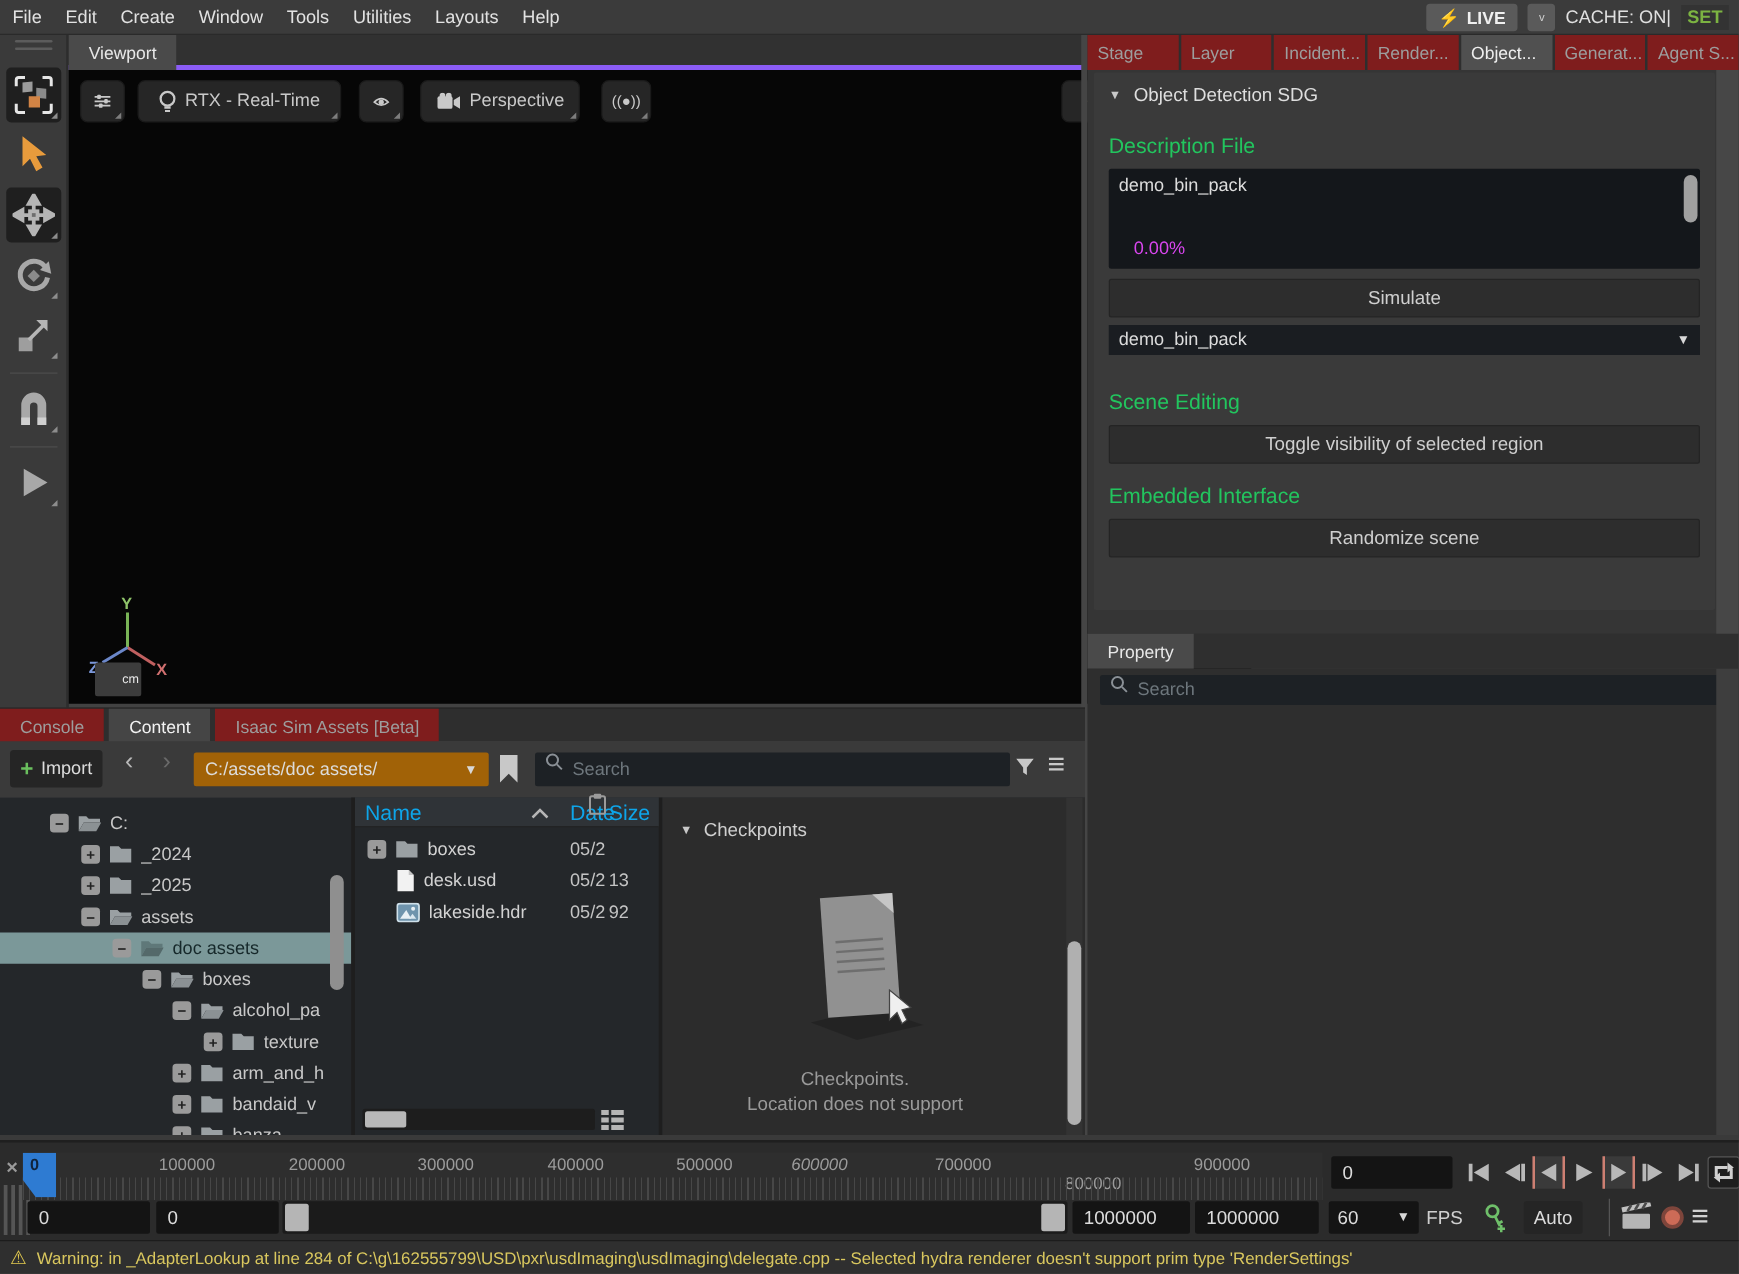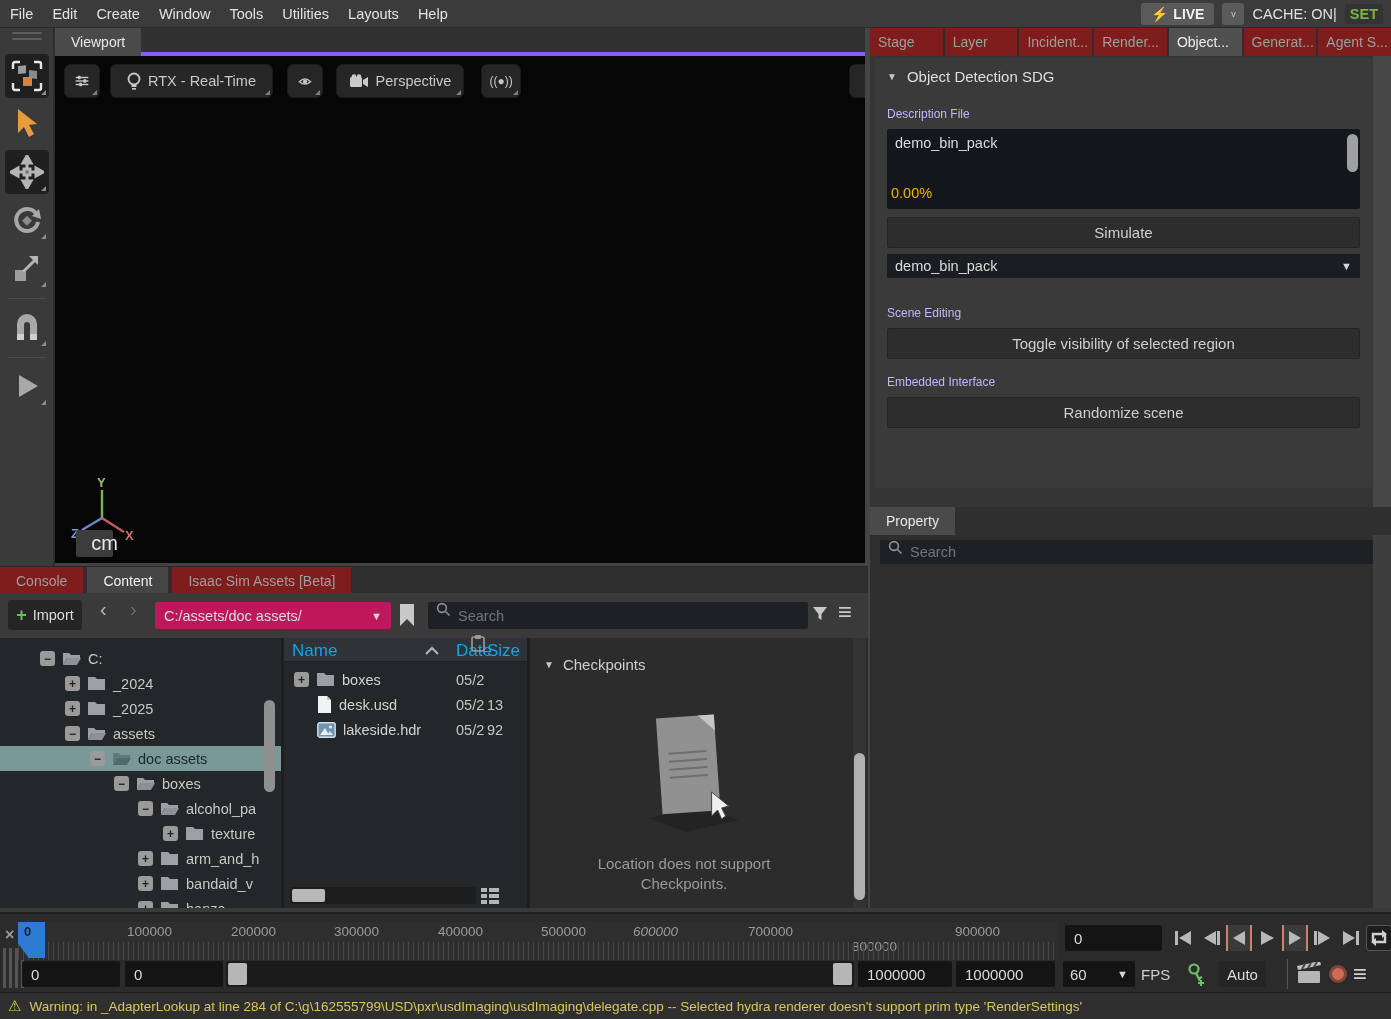--- a/index.html
+++ b/index.html
@@ -23,55 +23,55 @@
   .tool.dd::after { content:""; position:absolute; right:3px; bottom:3px; border-left:5px solid transparent; border-bottom:5px solid #8d8d8d; }
   .lt-sep { width:38px; height:1px; background:#4c4c4c; margin:8px auto; }
 
   
   #vp-tabbar { left:55px; top:28px; width:813px; height:28px; background:#313131; display:flex; border-bottom:4px solid #8b5cf6; }
   .tab { height:28px; padding:0 16px; display:flex; align-items:center; font-size:14px; color:#9d9d9d; background:#7f1d1d; margin-right:2px; }
   .tab.active { background:#4a4a4a; color:#e8e8e8; }
   #viewport { left:55px; top:56px; width:946px; height:507px; background:#060606; }
   .vp-btn { position:absolute; top:8px; height:34px; background:#262626; border:1px solid #1a1a1a; border-radius:6px; display:flex; align-items:center; justify-content:center; gap:7px; color:#c9c9c9; font-size:14.5px; padding:0 10px; }
   .vp-btn::after { content:""; position:absolute; right:2px; bottom:2px; border-left:5px solid transparent; border-bottom:5px solid #7d7d7d; }
-  #cm-badge { left:76px; top:530px; width:37px; height:27px; background:#3c3c3c; border-radius:2px; color:#e8e8e8; font-size:20px; display:flex; align-items:center; justify-content:center;padding-left:20px; }
+  #cm-badge { left:76px; top:530px; width:37px; height:27px; background:#3c3c3c; border-radius:2px; color:#e8e8e8; font-size:10px; display:flex; align-items:center; justify-content:center;padding-left:20px; }
 
   
   #right-tabs { left:870px; top:28px; width:521px; height:28px; display:flex; background:#2e2e2e; gap:2px; }
   #right-tabs .tab { flex:1; padding:0 8px; margin:0; white-space:nowrap; overflow:hidden; }
   #right-tabs .tab.active { background:#505050; color:#eee; }
   #right-body { left:870px; top:56px; width:521px; height:452px; background:#353535; }
   #right-gutter1 { left:1373px; top:56px; width:18px; height:452px; background:#474747; }
   .sdg-panel { position:absolute; left:5px; top:2px; width:497px; height:430px; background:#3a3a3a; border-radius:2px; padding:10px 12px 0 12px; }
   .sdg-header { color:#dedede; font-size:15px; display:flex; align-items:center; gap:10px; }
   .tri-down { font-size:10px; color:#c8c8c8; }
-  .sdg-label { color:#c4b5fd; font-size:12px; margin-top:22px; }
+  .sdg-label { color:#22c55e; font-size:17px; margin-top:22px; }
   .sdg-textarea { position:relative; margin-top:8px; height:80px; background:#14171b; border-radius:2px; padding:6px 8px; font-size:14.5px; color:#dcdcdc; }
-  .sdg-progress { position:absolute; left:4px; bottom:8px; color:#eab308; font-size:14.5px;text-align:right; }
+  .sdg-progress { position:absolute; left:20px; bottom:8px; color:#d946ef; font-size:14.5px;text-align:right; }
   .vscroll-thumb { position:absolute; right:2px; top:5px; width:11px; height:38px; background:#a0a0a0; border-radius:6px; }
   .panel-btn { margin-top:8px; height:31px; background:#2d2d2d; border:1px solid #242424; border-radius:2px; color:#cfcfcf; font-size:15px; display:flex; align-items:center; justify-content:center; width:100%; }
   .sdg-select { margin-top:6px; height:24px; background:#1a1d21; display:flex; align-items:center; color:#dcdcdc; font-size:14.5px; padding:0 8px; justify-content:space-between; }
   .select-arrow { color:#d8d8d8; font-size:11px; }
 
   #property-tabbar { left:870px; top:507px; width:521px; height:28px; background:#2f2f2f; display:flex; }
   #property-body { left:870px; top:535px; width:521px; height:375px; background:#2e2e2e; }
   #right-gutter2 { left:1373px; top:535px; width:18px; height:375px; background:#3e3e3e; }
   .search-box { display:flex; gap:7px; background:#1d2125; border-radius:2px; height:24px; padding:0 8px; }
   .search-box input { flex:1; background:transparent; border:none; outline:none; color:#d8d8d8; font-size:14.5px; font-family:"Liberation Sans",sans-serif; }
   .search-box input::placeholder { color:#6d767c; }
 
   
   #content-tabs { left:0; top:566px; width:868px; height:27px; background:#2e2e2e; display:flex; gap:2px; border-top:1px solid #262626; }
   #content-tabs .tab.active { background:#454545; color:#f2f2f2; }
   #content-toolbar { left:0; top:593px; width:868px; height:45px; background:#3a3a3a; }
   .import-btn { position:absolute; left:8px; top:7px; width:74px; height:30px; background:#252525; border-radius:3px; display:flex; align-items:center; justify-content:center; gap:6px; color:#dcdcdc; font-size:14.5px; }
   .import-plus { color:#6abf5e; font-size:18px; font-weight:bold; }
   .nav-chev { position:absolute; top:5px; font-size:20px; color:#b9b9b9; }
   .nav-chev.disabled { color:#6a6a6a; }
-  .path-select { position:absolute; left:155px; top:9px; width:236px; height:27px; background:#be185d; border-radius:2px; display:flex; align-items:center; justify-content:space-between; padding:0 9px; color:#dcdcdc; font-size:14.5px; }
+  .path-select { position:absolute; left:155px; top:9px; width:236px; height:27px; background:#a16207; border-radius:2px; display:flex; align-items:center; justify-content:space-between; padding:0 9px; color:#dcdcdc; font-size:14.5px; }
   #ct-search { position:absolute; left:428px; top:9px; width:380px; height:27px; }
   .tb-icon { position:absolute; top:11px; }
 
   #content-body { left:0; top:638px; width:868px; height:272px; background:#24272a; display:flex; }
   #tree-col { width:281px; position:relative; overflow:hidden; }
   .tree-row { height:25px; display:flex; align-items:center; gap:7px; font-size:14.5px; color:#c8c8c8; position:relative; }
   .tree-row.selected { background:#7b9899; color:#16282a; }
   .expand-box { width:15px; height:15px; background:#9a9a9a; border-radius:3px; color:#222; font-size:12px; font-weight:bold; display:flex; align-items:center; justify-content:center; flex:0 0 15px; line-height:1; }
   .ind0{padding-left:40px}.ind1{padding-left:65px}.ind2{padding-left:90px}.ind3{padding-left:114px}.ind4{padding-left:138px}.ind5{padding-left:163px}
   .col-div { width:3px; background:#1e1e1e; }
@@ -547,22 +547,22 @@
         <g stroke="#6e6e6e" stroke-width="2">
           <line x1="46" y1="52" x2="84" y2="52"></line>
             <line x1="46" y1="60" x2="84" y2="60"></line>
           <line x1="46" y1="68" x2="84" y2="68"></line>
             <line x1="46" y1="76" x2="84" y2="76"></line>
         </g>
       </g>
       <polygon points="88,92 88,116 94,110 98,119 102,116 98,108 105,106" fill="#efefef" stroke="#444" stroke-width="1"></polygon>
     </svg>
     <div class="cp-msg">
+      <div>Checkpoints.</div>
       <div>Location does not support</div>
-      <div>Checkpoints.</div>
     </div>
     <div class="cp-scroll">
         <div class="cp-scroll-thumb"></div>
       </div>
   </div>
 </div>
 <div class="gap-strip abs"></div>
 
 <div id="timeline" class="abs">
   <span class="tl-close">×</span>

